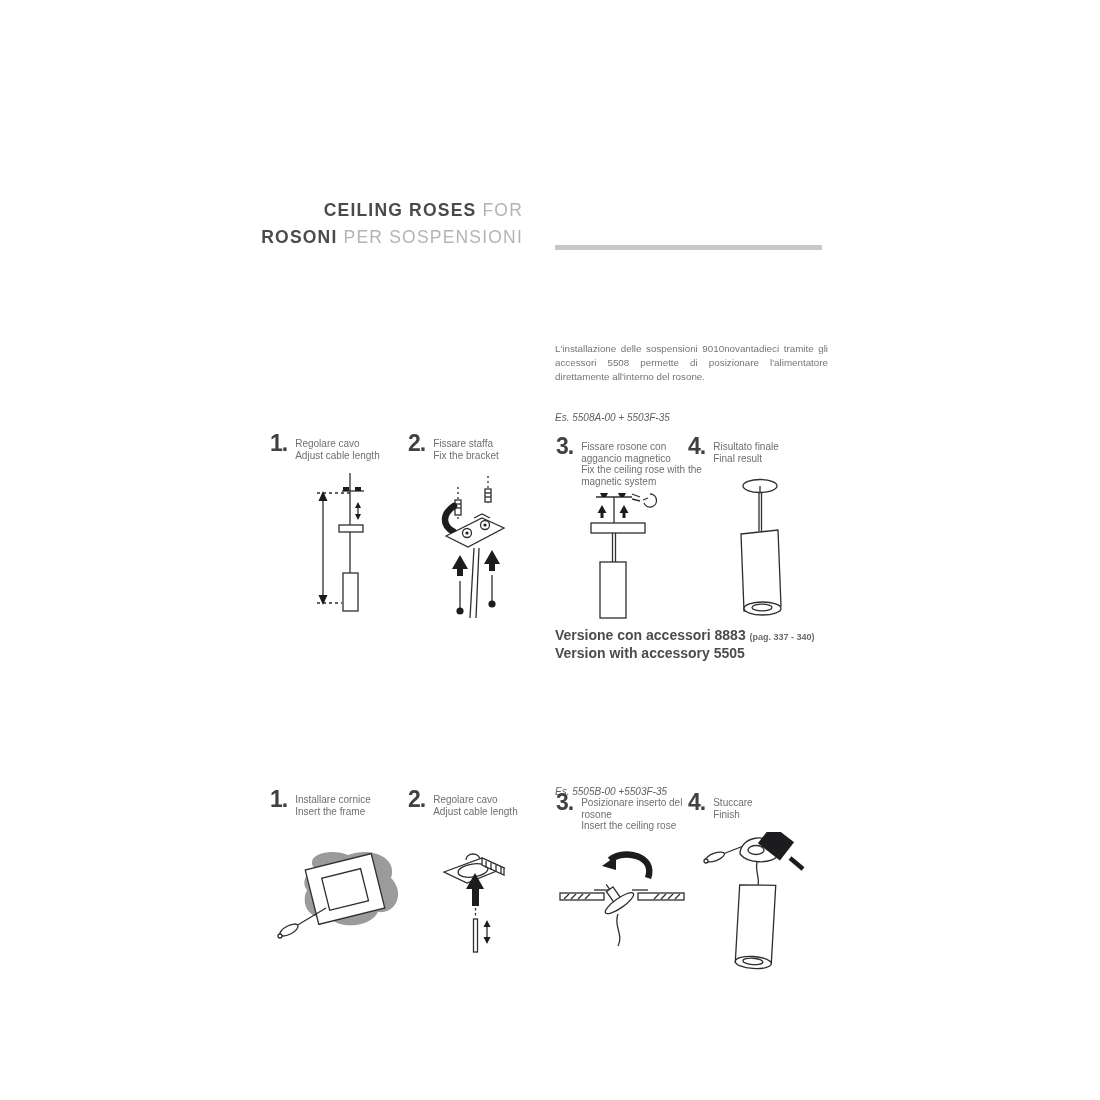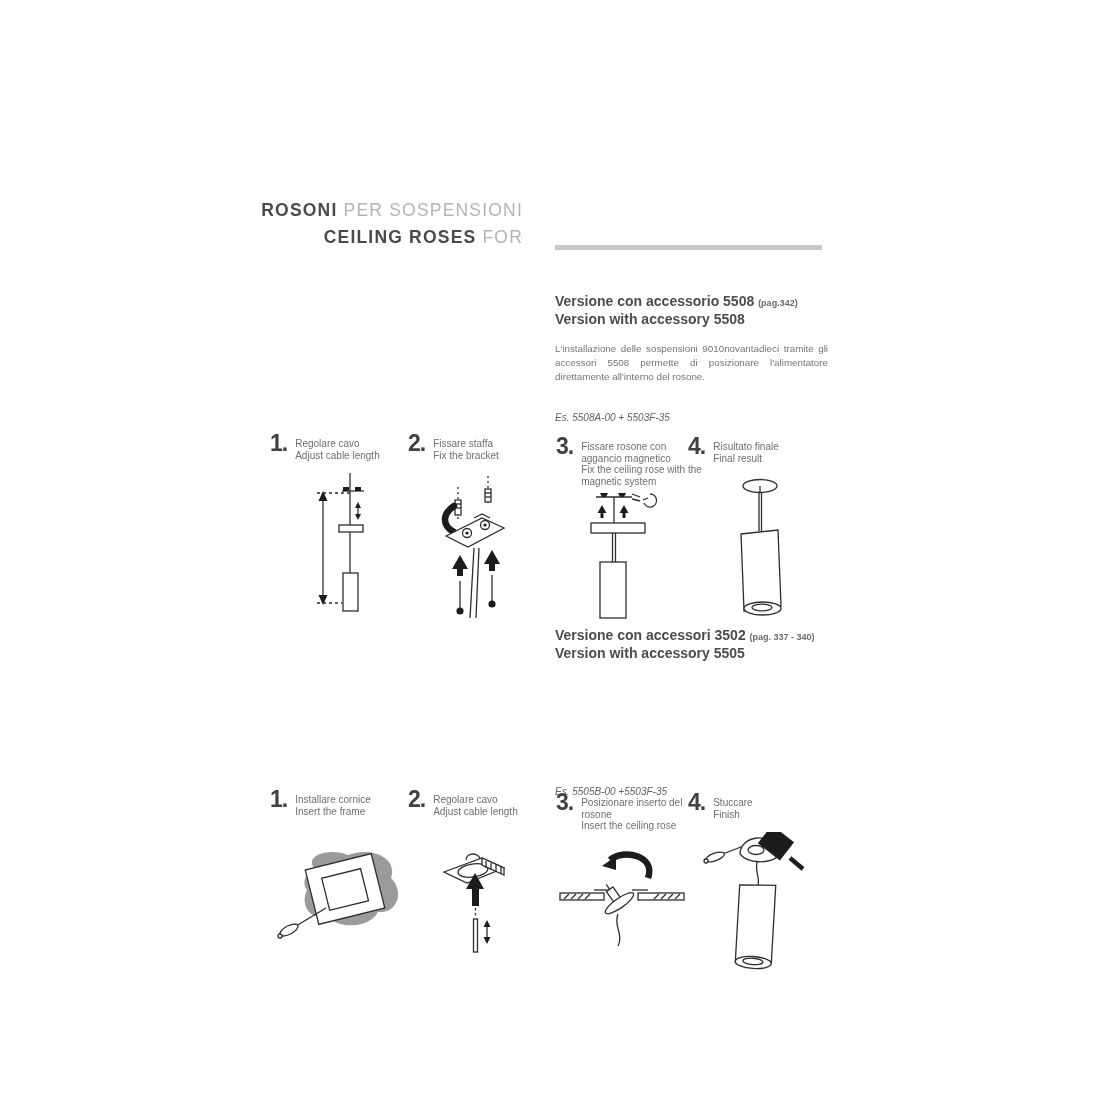--- a/index.html
+++ b/index.html
@@ -31,30 +31,26 @@
   .stk{stroke:#2e2e30;fill:none;stroke-width:1.3;}
   .stkw{stroke:#2e2e30;fill:#ffffff;stroke-width:1.3;}
   .blk{fill:#1c1c1e;}
 </style>
 </head>
 <body>
 
 <div class="page">
 
   <div class="abs title-block">
+    <div><span class="title-bold">CEILING ROSES</span><span class="title-light"> FOR</span></div>
     <div><span class="title-bold">ROSONI</span><span class="title-light"> PER SOSPENSIONI</span></div>
-    <div><span class="title-bold">CEILING ROSES</span><span class="title-light"> FOR</span></div>
   </div>
 
   <div class="abs divider"></div>
 
-  <div class="abs sec-head" style="top:293px;left:555px;">
-    <div><span>Versione con accessorio 5508</span> <span class="pref">(pag.342)</span></div>
-    <div>Version with accessory 5508</div>
-  </div>
 
   <div class="abs para" style="top:330px;left:555px;">L'installazione delle sospensioni 9010novantadieci tramite gli accessori 5508 permette di posizionare l'alimentatore direttamente all'interno del rosone.</div>
   <div class="abs example" style="top:412px;left:555px;">Es. 5508A-00 + 5503F-35</div>
 
   <div class="abs step" style="top:432px;left:270px;">
     <span class="step-num">1.</span>
     <span class="step-cap">
       <div class="cap-line">Regolare cavo</div>
       <div class="cap-line">Adjust cable length</div>
     </span>
@@ -149,21 +145,21 @@
     <ellipse class="stkw" cx="25" cy="12" rx="17" ry="6.5" stroke-width="1.2"></ellipse>
     <line class="stk" x1="25" y1="12" x2="25" y2="19" stroke-width="1.4"></line>
     <line class="stk" x1="24" y1="18" x2="24" y2="57" stroke-width="1"></line>
     <line class="stk" x1="26.5" y1="18" x2="26.5" y2="57" stroke-width="1"></line>
     <path class="stkw" d="M6,60 L43,56 L46,132 L9,137 Z" stroke-width="1.2"></path>
     <ellipse class="stkw" cx="27.5" cy="134.5" rx="18.5" ry="6.5" stroke-width="1.2"></ellipse>
     <ellipse class="stk" cx="27" cy="133.5" rx="10" ry="3.4" stroke-width="1"></ellipse>
   </svg>
 
   <div class="abs sec-head" style="top:627px;left:555px;">
-    <div><span>Versione con accessori 3502</span> <span class="pref">(pag. 337 - 340)</span></div>
+    <div><span>Versione con accessori 8883</span> <span class="pref">(pag. 337 - 340)</span></div>
     <div>Version with accessory 5505</div>
   </div>
 
   <div class="abs example" style="top:786px;left:555px;">Es. 5505B-00 +5503F-35</div>
 
   <div class="abs step" style="top:788px;left:270px;">
     <span class="step-num">1.</span>
     <span class="step-cap">
       <div class="cap-line">Installare cornice</div>
       <div class="cap-line">Insert the frame</div>

